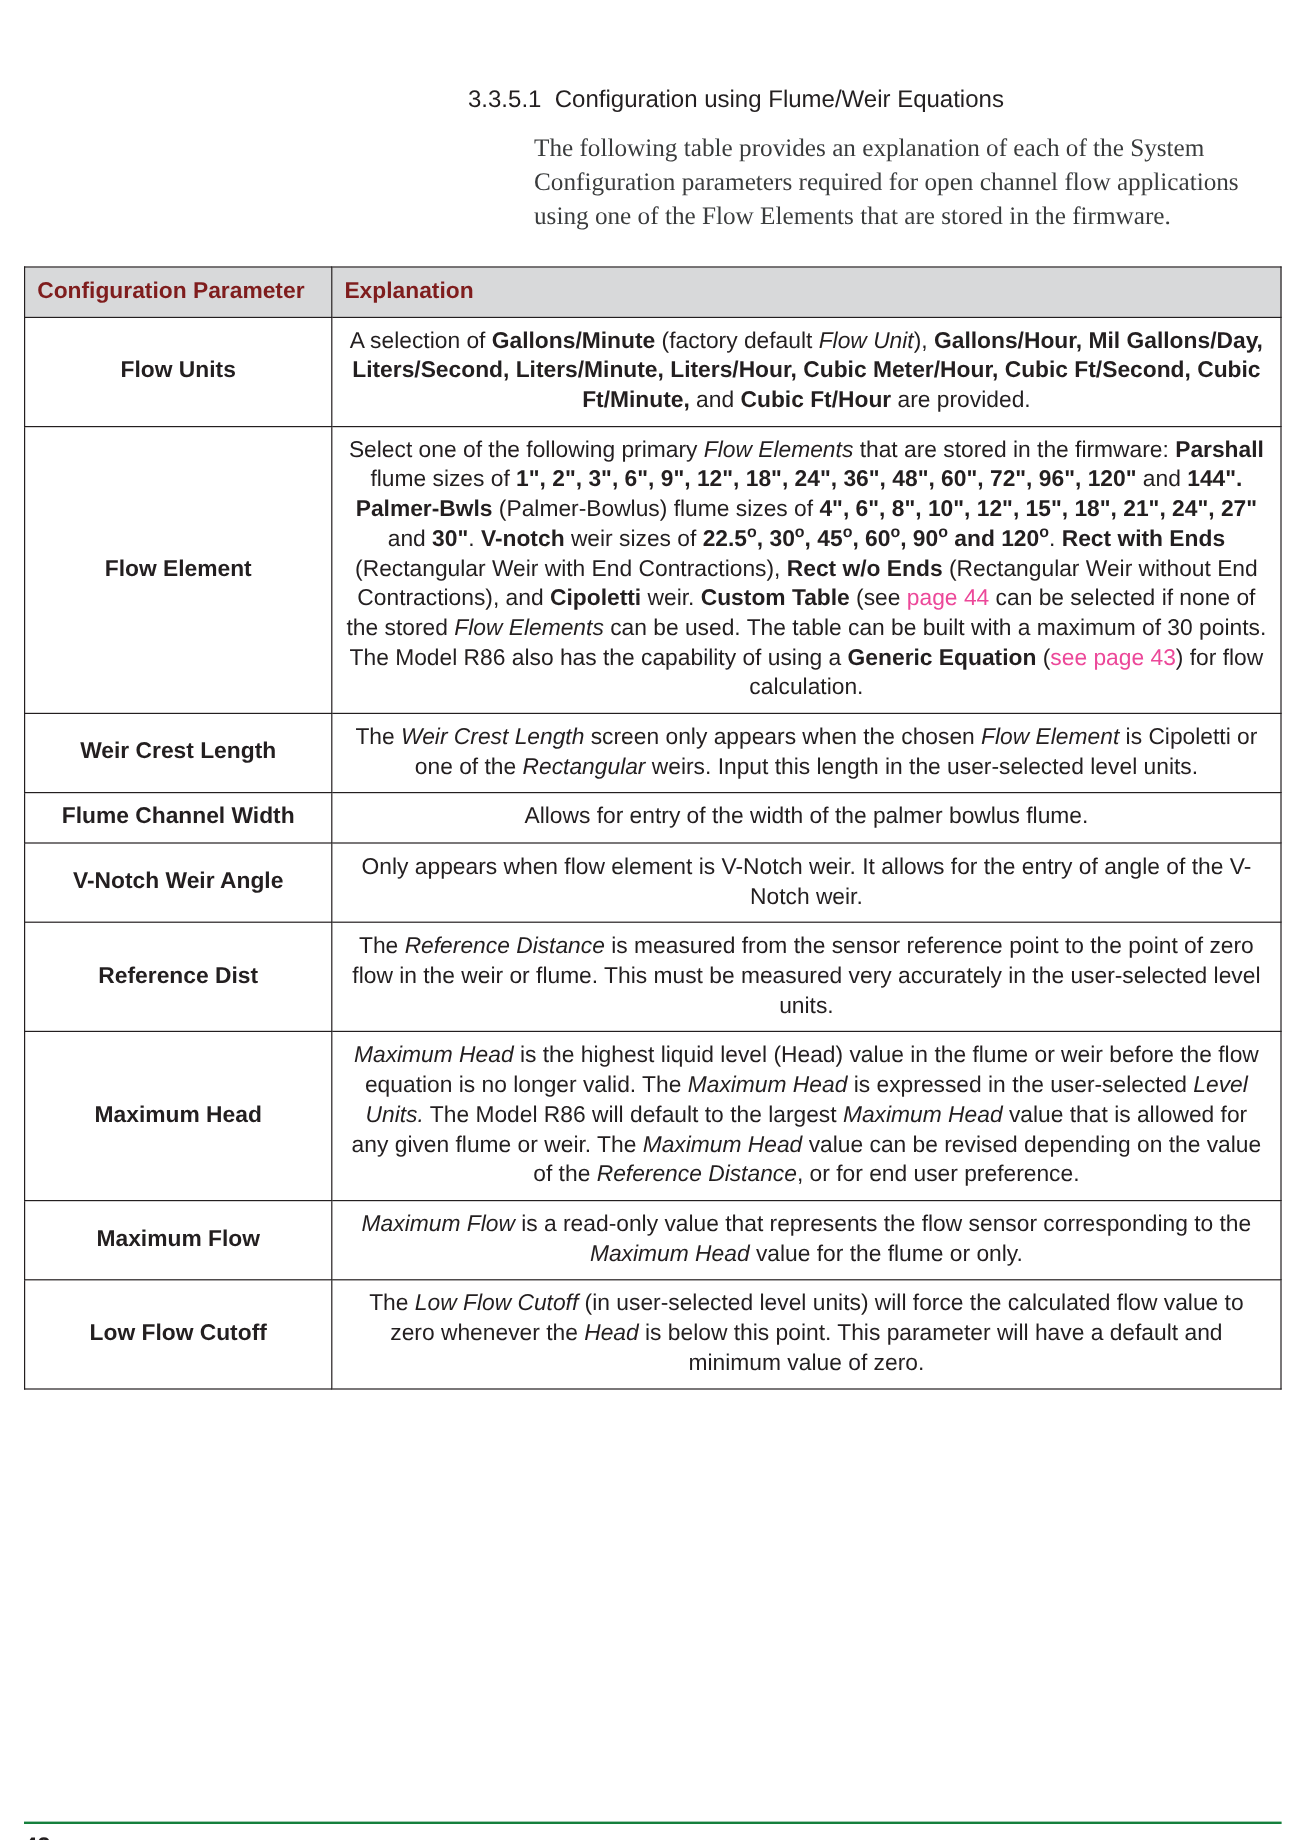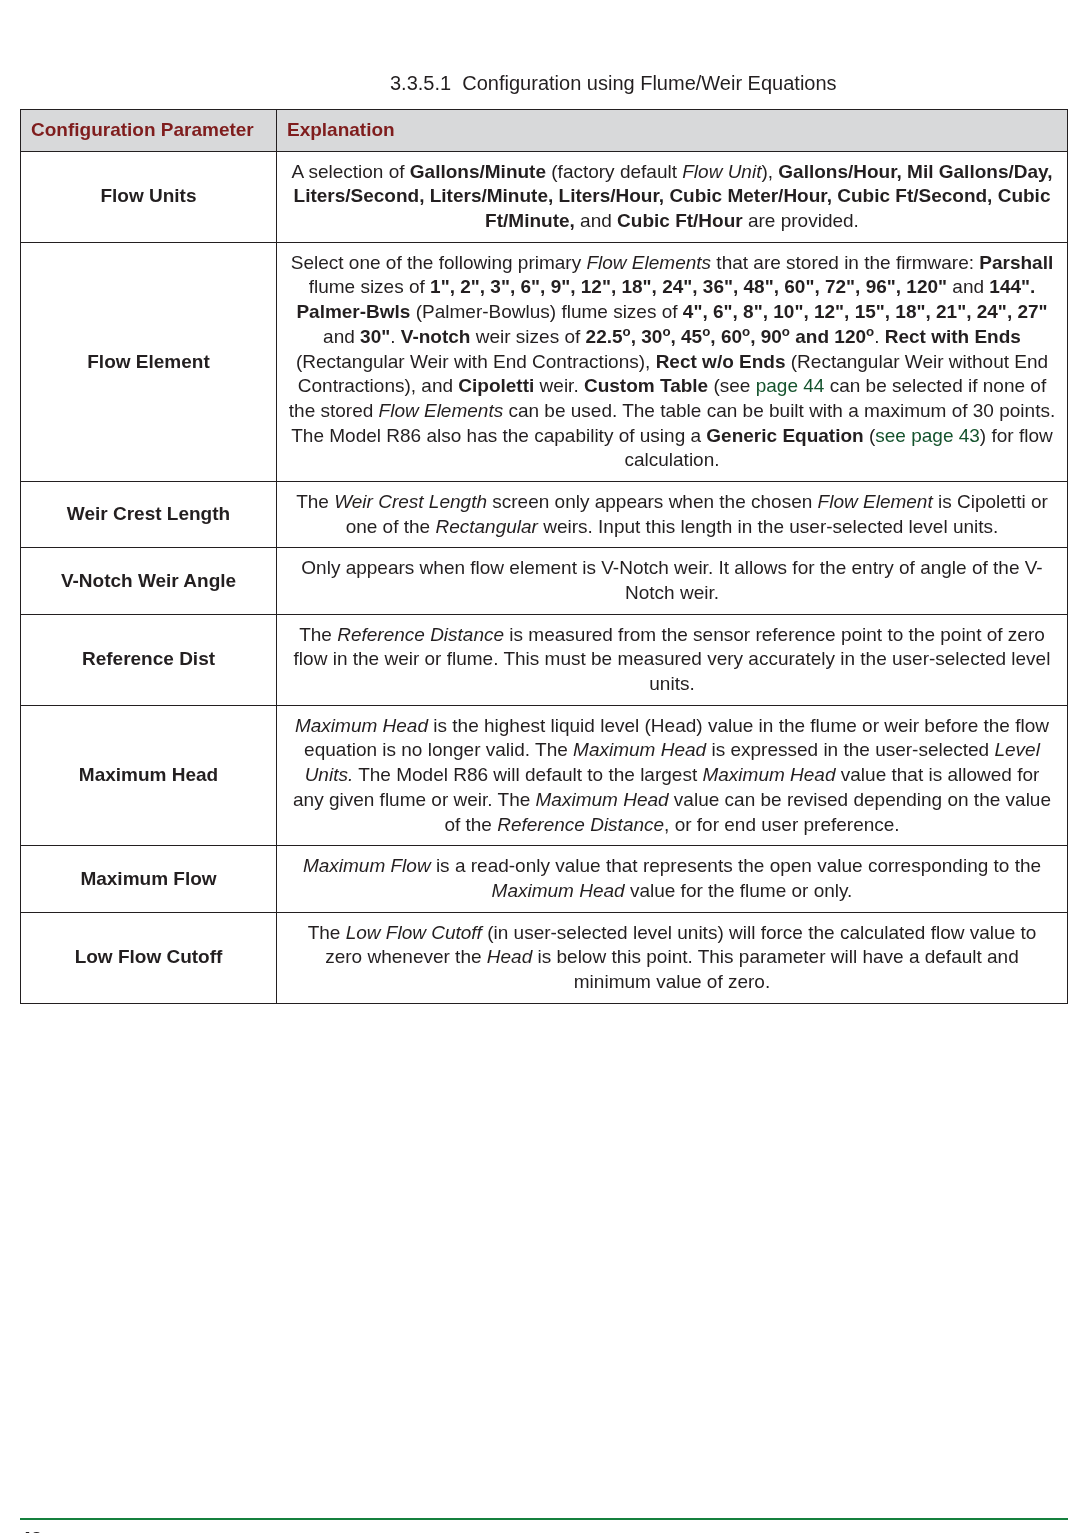--- a/index.html
+++ b/index.html
@@ -58,21 +58,21 @@
   }
   col.param { width: 256px; }
   col.expl { width: auto; }
   td.param {
     font-weight: bold;
     color: #231f20;
     vertical-align: middle;
   }
   .b { font-weight: bold; }
   .i { font-style: italic; }
-  .red { color: #14532d; }
+  .red { color: #ec4899; }
   sup { font-size: 0.7em; vertical-align: super; line-height: 0; }
   .footer {
     position: absolute;
     bottom: 26px;
     left: 20px;
     right: 20px;
     border-top: 2px solid #15803d;
     padding-top: 8px;
     display: flex;
     justify-content: space-between;
@@ -89,20 +89,21 @@
 </style>
 </head>
 <body>
 
 <div class="page">
 
   <div class="section-num">
     <span>3.3.5.1</span>&nbsp;&nbsp;<span class="section-title">Configuration using Flume/Weir Equations</span>
   </div>
 
+  <div class="intro">The following table provides an explanation of each of the System Configuration parameters required for open channel flow applications using one of the Flow Elements that are stored in the firmware.</div>
 
   <table class="config">
     <colgroup>
       <col class="param">
       <col class="expl">
     </colgroup>
     <thead>
       <tr>
         <th>Configuration Parameter</th>
         <th>Explanation</th>
@@ -115,34 +116,38 @@
         </tr>
         <tr>
           <td class="param">Flow Element</td>
           <td><span>Select one of the following primary </span><span class="i">Flow Elements</span><span> that are stored in the firmware: </span><span class="b">Parshall</span><span> flume sizes of </span><span class="b">1", 2", 3", 6", 9", 12", 18", 24", 36", 48", 60", 72", 96", 120"</span><span> and </span><span class="b">144". Palmer-Bwls</span><span> (Palmer-Bowlus) flume sizes of </span><span class="b">4", 6", 8", 10", 12", 15", 18", 21", 24", 27"</span><span> and </span><span class="b">30"</span><span>. </span><span class="b">V-notch</span><span> weir sizes of </span><span class="b">22.5</span><sup class="b">o</sup><span class="b">, 30</span><sup class="b">o</sup><span class="b">, 45</span><sup class="b">o</sup><span class="b">, 60</span><sup class="b">o</sup><span class="b">, 90</span><sup class="b">o</sup><span class="b"> and 120</span><sup class="b">o</sup><span>. </span><span class="b">Rect with Ends</span><span> (Rectangular Weir with End Contractions), </span><span class="b">Rect w/o Ends</span><span> (Rectangular Weir without End Contractions), and </span><span class="b">Cipoletti</span><span> weir. </span><span class="b">Custom Table</span><span> (see </span><span class="red">page 44</span><span> can be selected if none of the stored </span><span class="i">Flow Elements</span><span> can be used. The table can be built with a maximum of 30 points. The Model R86 also has the capability of using a </span><span class="b">Generic Equation</span><span> (</span><span class="red">see page 43</span><span>) for flow calculation.</span></td>
         </tr>
         <tr>
           <td class="param">Weir Crest Length</td>
           <td><span>The </span><span class="i">Weir Crest Length</span><span> screen only appears when the chosen </span><span class="i">Flow Element</span><span> is Cipoletti or one of the </span><span class="i">Rectangular</span><span> weirs. Input this length in the user-selected level units.</span></td>
         </tr>
         <tr>
+          <td class="param">Flume Channel Width</td>
+          <td><span>Allows for entry of the width of the palmer bowlus flume.</span></td>
+        </tr>
+        <tr>
           <td class="param">V-Notch Weir Angle</td>
           <td><span>Only appears when flow element is V-Notch weir. It allows for the entry of angle of the V-Notch weir.</span></td>
         </tr>
         <tr>
           <td class="param">Reference Dist</td>
           <td><span>The </span><span class="i">Reference Distance</span><span> is measured from the sensor reference point to the point of zero flow in the weir or flume. This must be measured very accurately in the user-selected level units.</span></td>
         </tr>
         <tr>
           <td class="param">Maximum Head</td>
           <td><span class="i">Maximum Head</span><span> is the highest liquid level (Head) value in the flume or weir before the flow equation is no longer valid. The </span><span class="i">Maximum Head</span><span> is expressed in the user-selected </span><span class="i">Level Units.</span><span> The Model R86 will default to the largest </span><span class="i">Maximum Head</span><span> value that is allowed for any given flume or weir. The </span><span class="i">Maximum Head</span><span> value can be revised depending on the value of the </span><span class="i">Reference Distance</span><span>, or for end user preference.</span></td>
         </tr>
         <tr>
           <td class="param">Maximum Flow</td>
-          <td><span class="i">Maximum Flow</span><span> is a read-only value that represents the open value corresponding to the </span><span class="i">Maximum Head</span><span> value for the flume or only.</span></td>
+          <td><span class="i">Maximum Flow</span><span> is a read-only value that represents the flow sensor corresponding to the </span><span class="i">Maximum Head</span><span> value for the flume or only.</span></td>
         </tr>
         <tr>
           <td class="param">Low Flow Cutoff</td>
           <td><span>The </span><span class="i">Low Flow Cutoff</span><span> (in user-selected level units) will force the calculated flow value to zero whenever the </span><span class="i">Head</span><span> is below this point. This parameter will have a default and minimum value of zero.</span></td>
         </tr>
       </tbody>
   </table>
 
   <div class="footer">
     <span class="pagenum">42</span>

